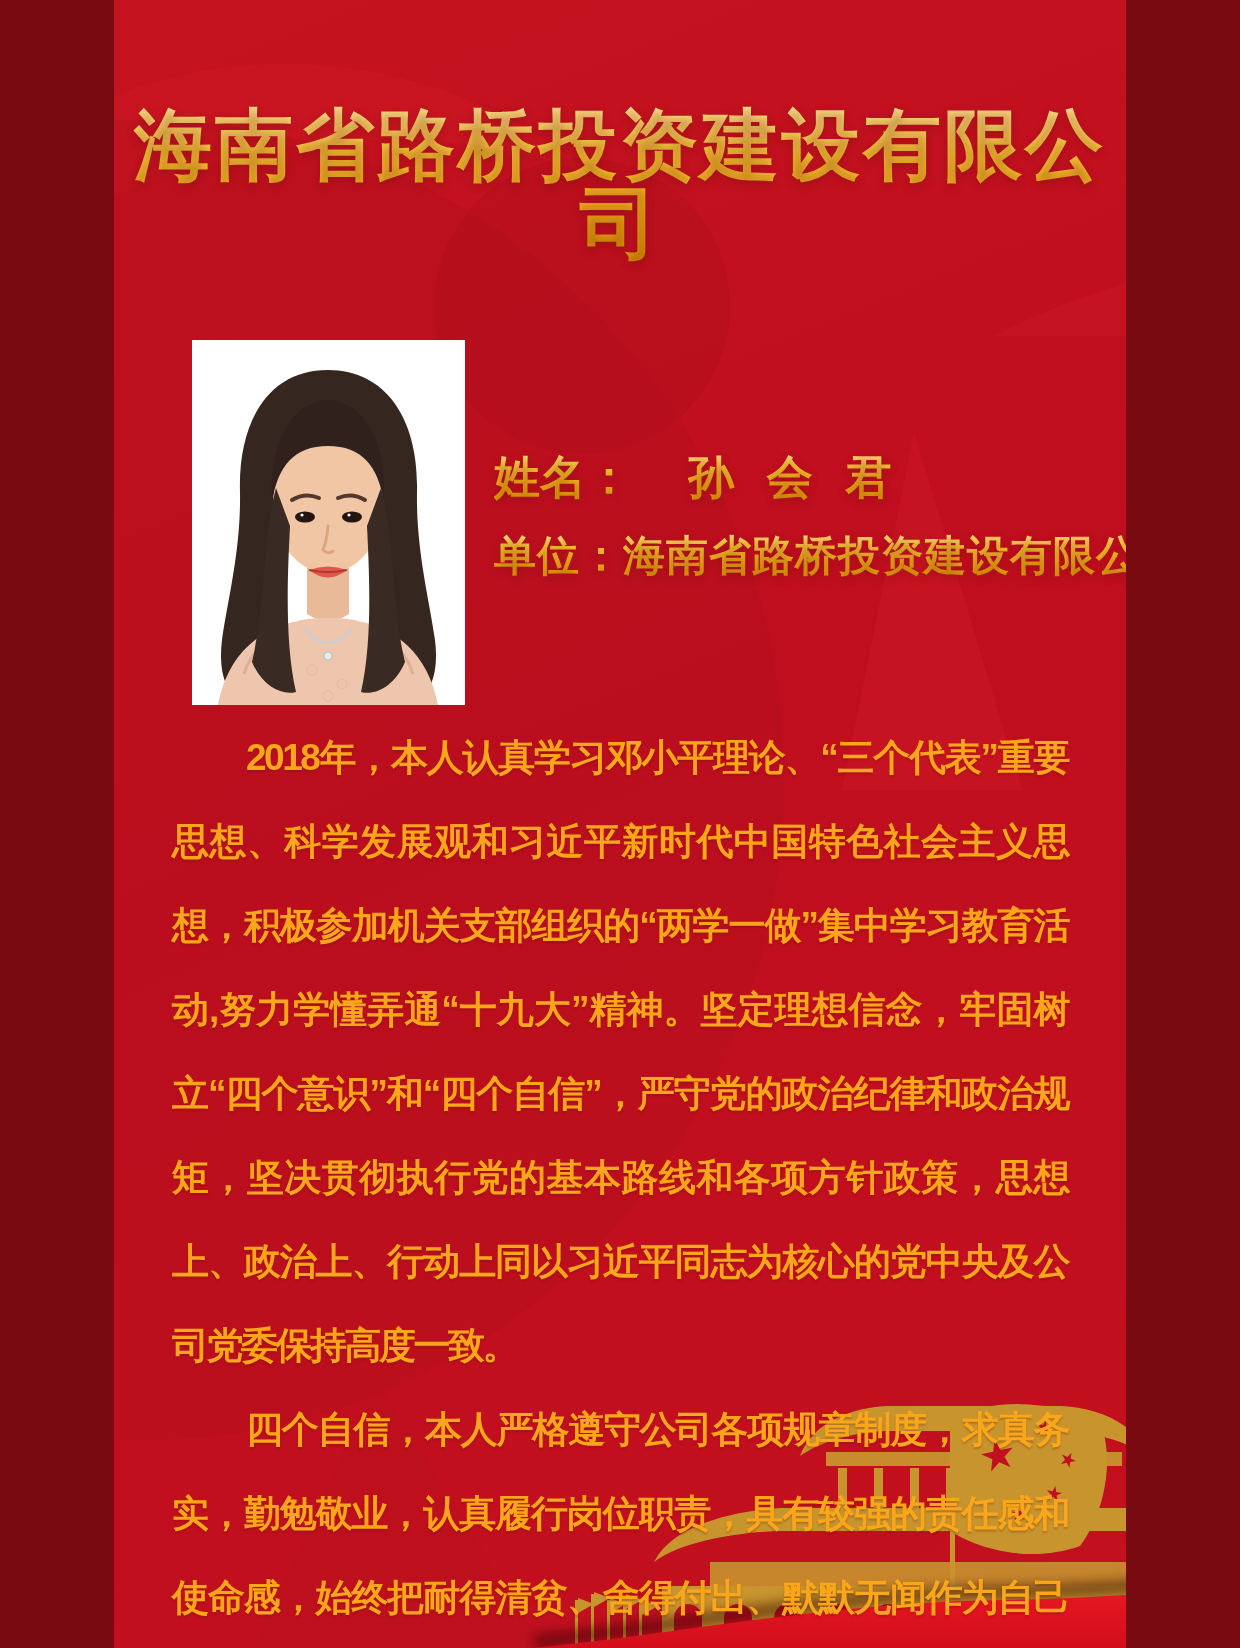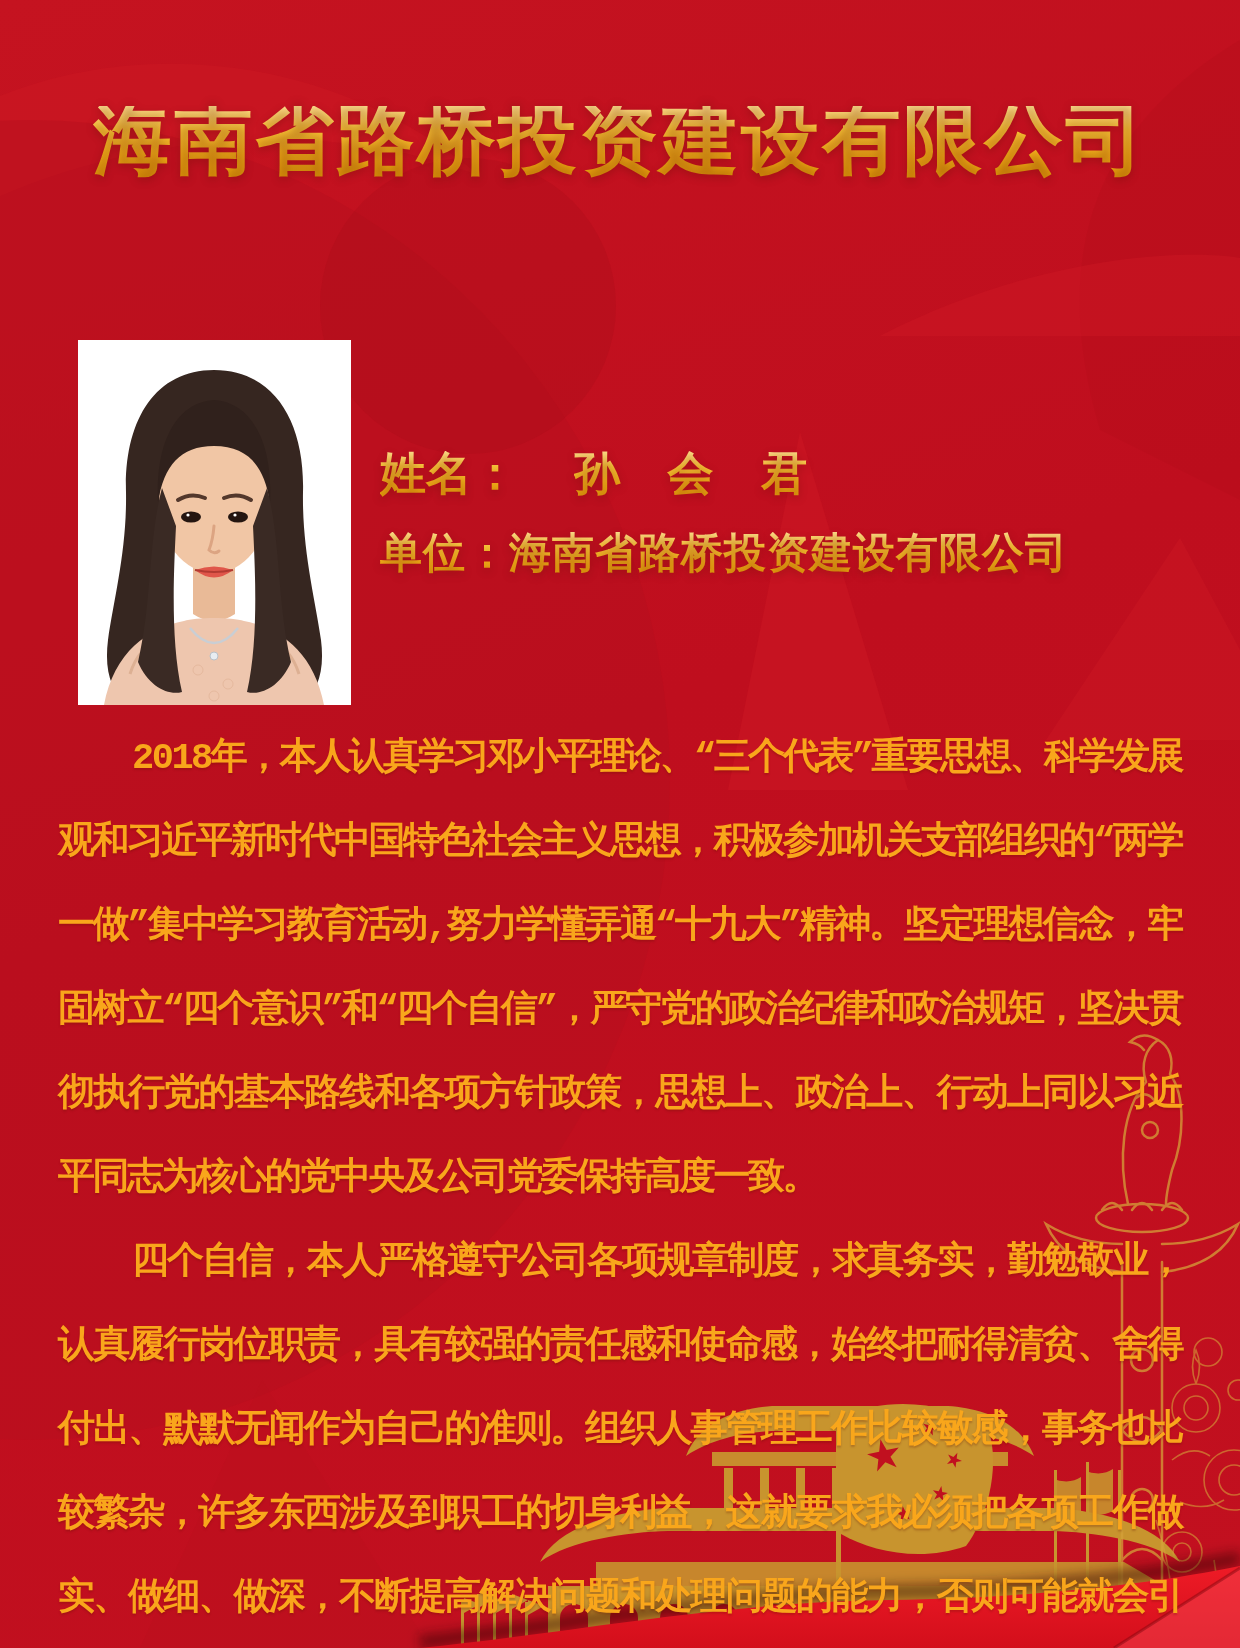--- a/index.html
+++ b/index.html
@@ -1,22 +1,22 @@
 <!DOCTYPE html>
 <html><head>
 <meta charset="utf-8">
 <style>
   html,body{margin:0;padding:0;background:#7a0a12;}
   .poster{
     position:relative;
-    width:1240px;height:1648px;
+    width:1012px;height:1648px;
     margin:0 auto;
     overflow:hidden;
     background:linear-gradient(158deg,#c51320 0%,#bf0e1e 45%,#c2101f 100%);
-    font-family:Liberation Mono, monospace;
+    font-family:Liberation Sans, sans-serif;
     font-weight:bold;
   }
   svg.layer{position:absolute;left:0;top:0;width:1240px;height:1648px;}
   .bg-shapes{z-index:0;}
   .gold-decor{z-index:1;}
   .wave-layer{z-index:2;}
 
   header{position:absolute;z-index:5;top:106px;left:0;width:100%;text-align:center;}
   .goldgrad{
     color:#f5b41f;

